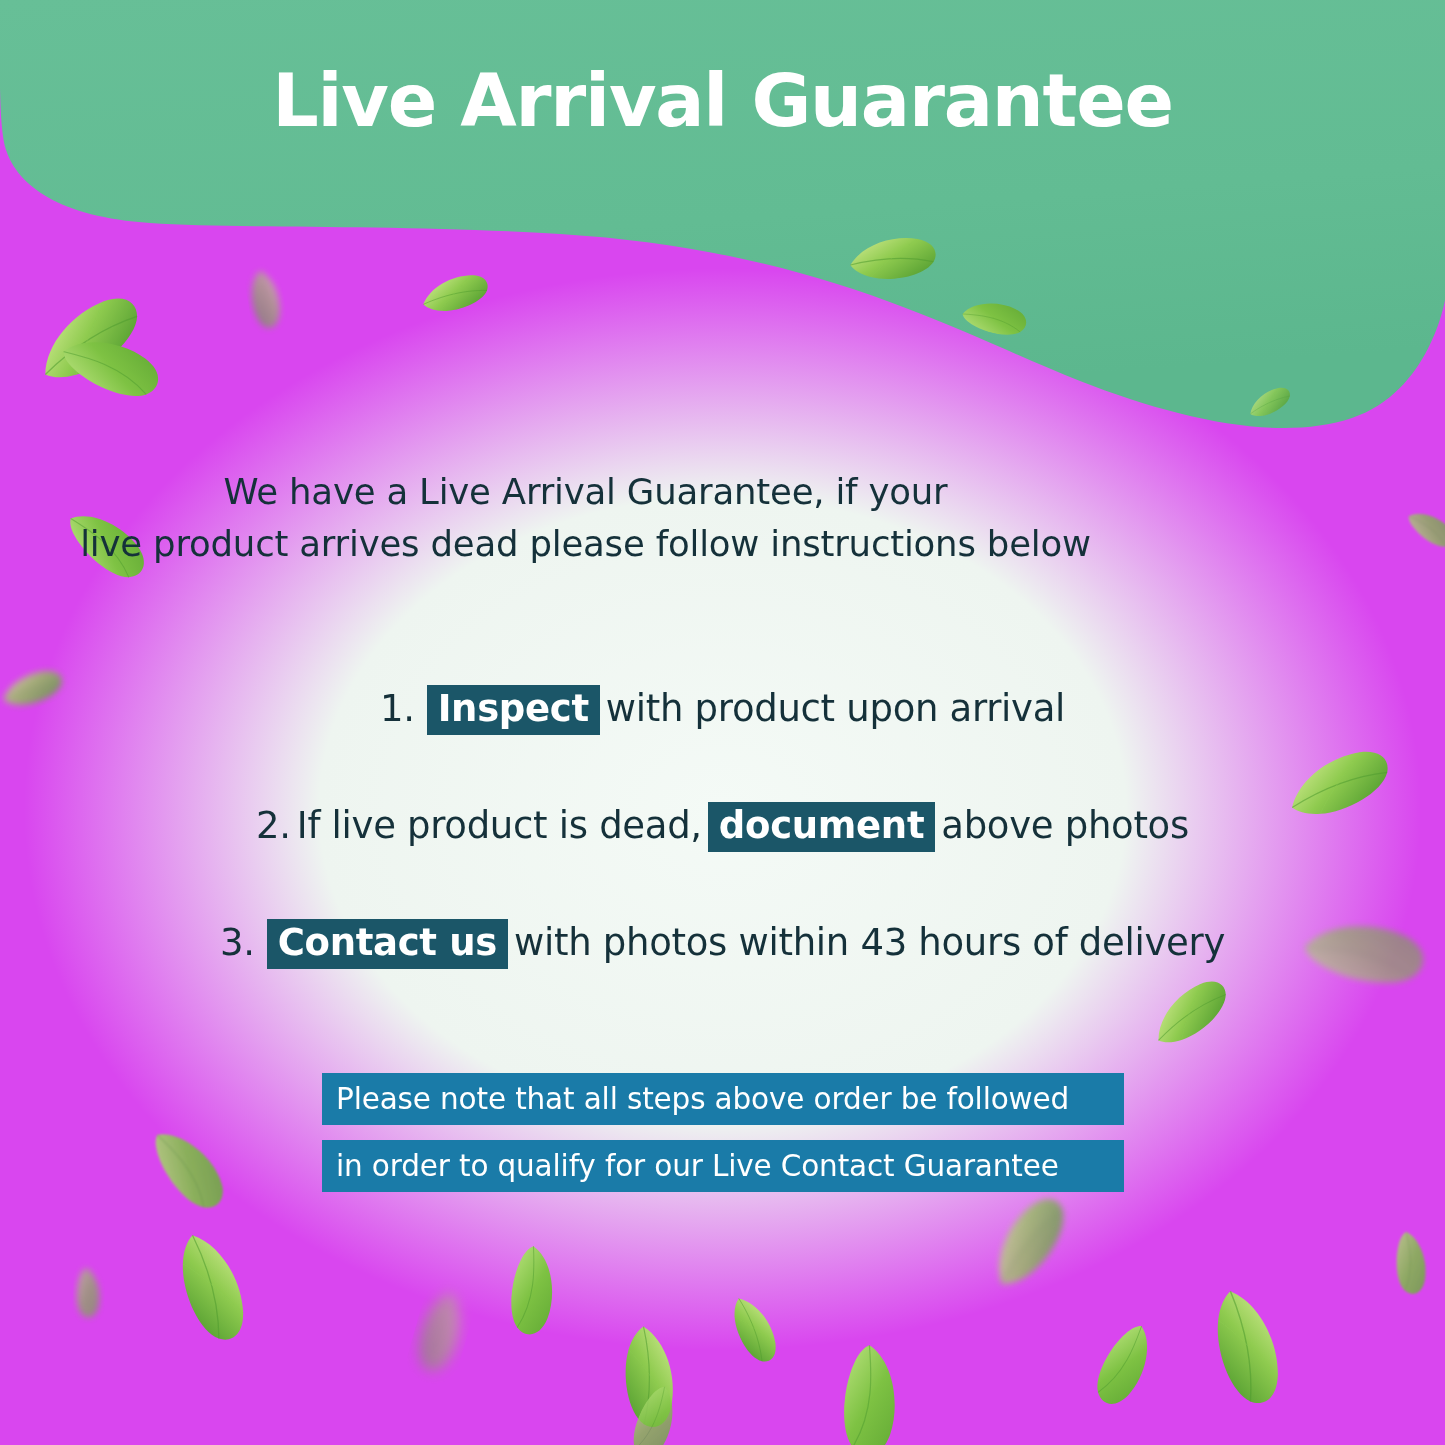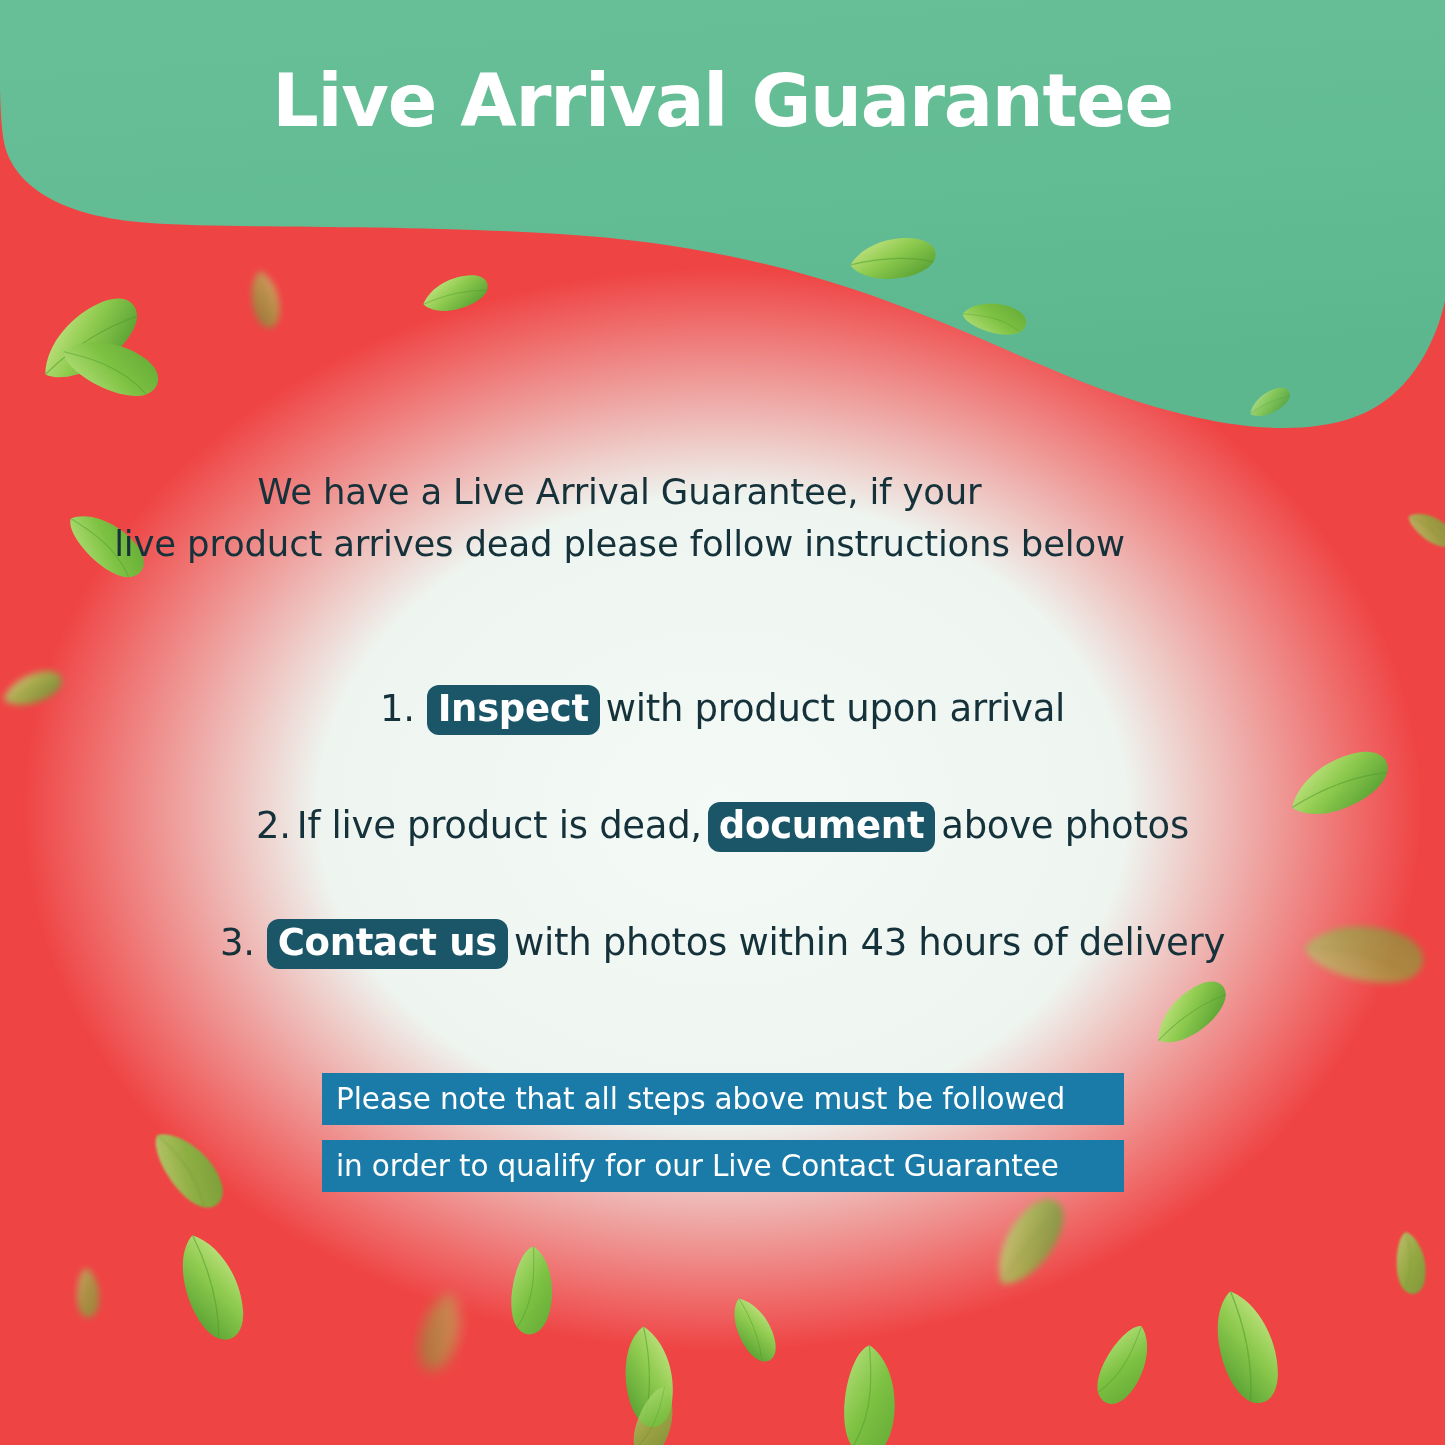--- a/index.html
+++ b/index.html
@@ -10,21 +10,21 @@
     width: 1445px;
     height: 1445px;
     font-family: "Liberation Sans", sans-serif;
     overflow: hidden;
   }
 
   #infographic {
     position: relative;
     width: 1445px;
     height: 1445px;
-    background: #ef4444;
+    background: #d946ef;
     overflow: hidden;
   }
 
   
   .bg-sheen {
     position: absolute;
     inset: 0;
     background:
       radial-gradient(ellipse 62% 48% at 50% 56%, #f4faf6 0%, #eef5f0 45%, rgba(232,242,236,0) 78%);
     pointer-events: none;
@@ -77,21 +77,20 @@
     position: absolute;
     left: 0;
     top: 466px;
     width: 1171px;
     text-align: center;
     color: #15313a;
     font-family: "DejaVu Sans", sans-serif;
     font-size: 35.5px;
     line-height: 52px;
     letter-spacing: -0.2px;
-    margin-left: 34px;
   }
   .intro div { white-space: nowrap; }
 
   .steps {
     position: absolute;
     left: 0;
     top: 684px;
     width: 1445px;
   }
   .step {
@@ -109,21 +108,20 @@
   .hl {
     display: inline-block;
     background: #1b5668;
     color: #ffffff;
     font-weight: bold;
     padding: 4px 11px 6px 11px;
     margin: 0 6px;
     line-height: 40px;
     letter-spacing: -0.3px;
     vertical-align: baseline;
-    border-radius: 12px;
   }
 
   
   .notes {
     position: absolute;
     left: 322px;
     top: 1073px;
     width: 802px;
   }
   .note {
@@ -359,18 +357,18 @@
         <span class="num">2.</span><span>If live product is dead,</span><span class="hl">document</span><span>above photos</span>
       </div>
 
       <div class="step">
         <span class="num">3.</span><span class="hl">Contact us</span><span>with photos within 43 hours of delivery</span>
       </div>
 
     </div>
 
     <div class="notes">
-      <div class="note">Please note that all steps above must be followed</div>
+      <div class="note">Please note that all steps above order be followed</div>
       <div class="note">in order to qualify for our Live Contact Guarantee</div>
     </div>
 
   </div>
 </div>
 
 </body></html>

